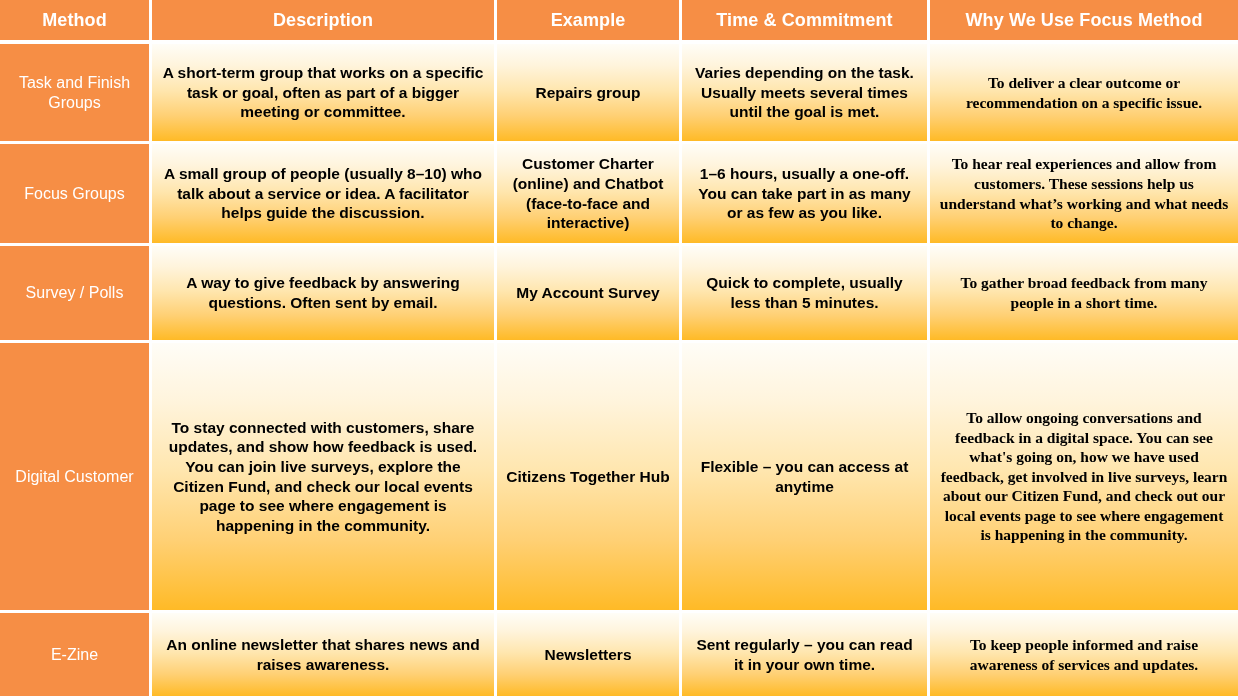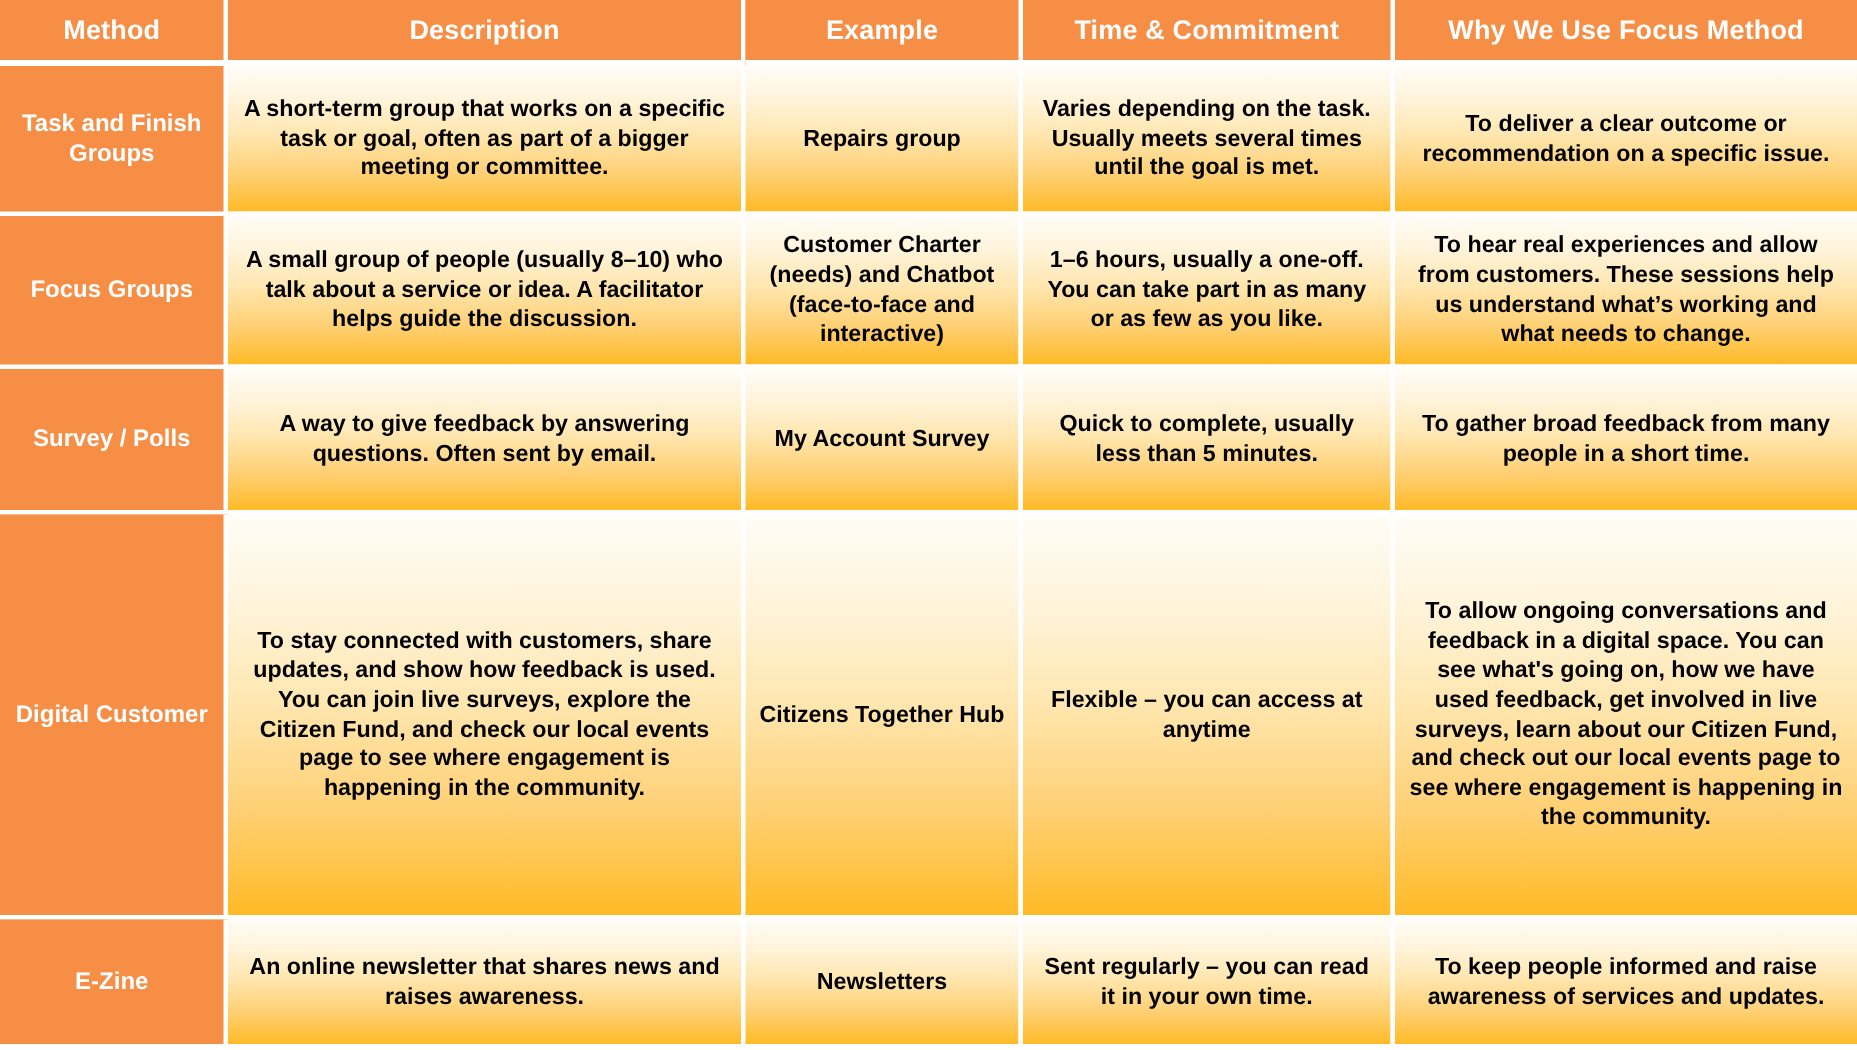--- a/index.html
+++ b/index.html
@@ -53,21 +53,21 @@
   col.c-description { width: 345px; }
   col.c-example     { width: 185px; }
   col.c-time        { width: 248px; }
   col.c-why         { width: 308px; }
 
   
   td.method-cell {
     background: #F68E45;
     color: #ffffff;
     font-size: 16px;
-    font-weight: bold;
+    font-weight: normal;
     text-align: center;
     vertical-align: middle;
     padding: 4px 6px;
     border-right: 3px solid #ffffff;
     border-bottom: 3px solid #ffffff;
     box-sizing: border-box;
     line-height: 1.22;
   }
 
   
@@ -79,20 +79,21 @@
     text-align: center;
     vertical-align: middle;
     padding: 6px 9px;
     border-right: 3px solid #ffffff;
     border-bottom: 3px solid #ffffff;
     box-sizing: border-box;
     line-height: 1.26;
   }
   td.data-cell:last-child {
     border-right: none;
+    font-family: Liberation Serif, serif;
   }
 
   tbody tr:last-child td {
     border-bottom: none;
   }
 
   
   tr.row-h1 td { height: 100px; }
   tr.row-h2 td { height: 102px; }
   tr.row-h3 td { height: 97px; }
@@ -145,21 +146,21 @@
       </tr>
 
       <tr class="row-h2">
         <td class="method-cell">
           <span class="cell-text">Focus Groups</span>
         </td>
         <td class="data-cell">
           <span class="cell-text">A small group of people (usually 8–10) who talk about a service or idea. A facilitator helps guide the discussion.</span>
         </td>
         <td class="data-cell">
-          <span class="cell-text">Customer Charter (needs) and Chatbot (face-to-face and interactive)</span>
+          <span class="cell-text">Customer Charter (online) and Chatbot (face-to-face and interactive)</span>
         </td>
         <td class="data-cell">
           <span class="cell-text">1–6 hours, usually a one-off. You can take part in as many or as few as you like.</span>
         </td>
         <td class="data-cell">
           <span class="cell-text">To hear real experiences and allow from customers. These sessions help us understand what’s working and what needs to change.</span>
         </td>
       </tr>
 
       <tr class="row-h3">

